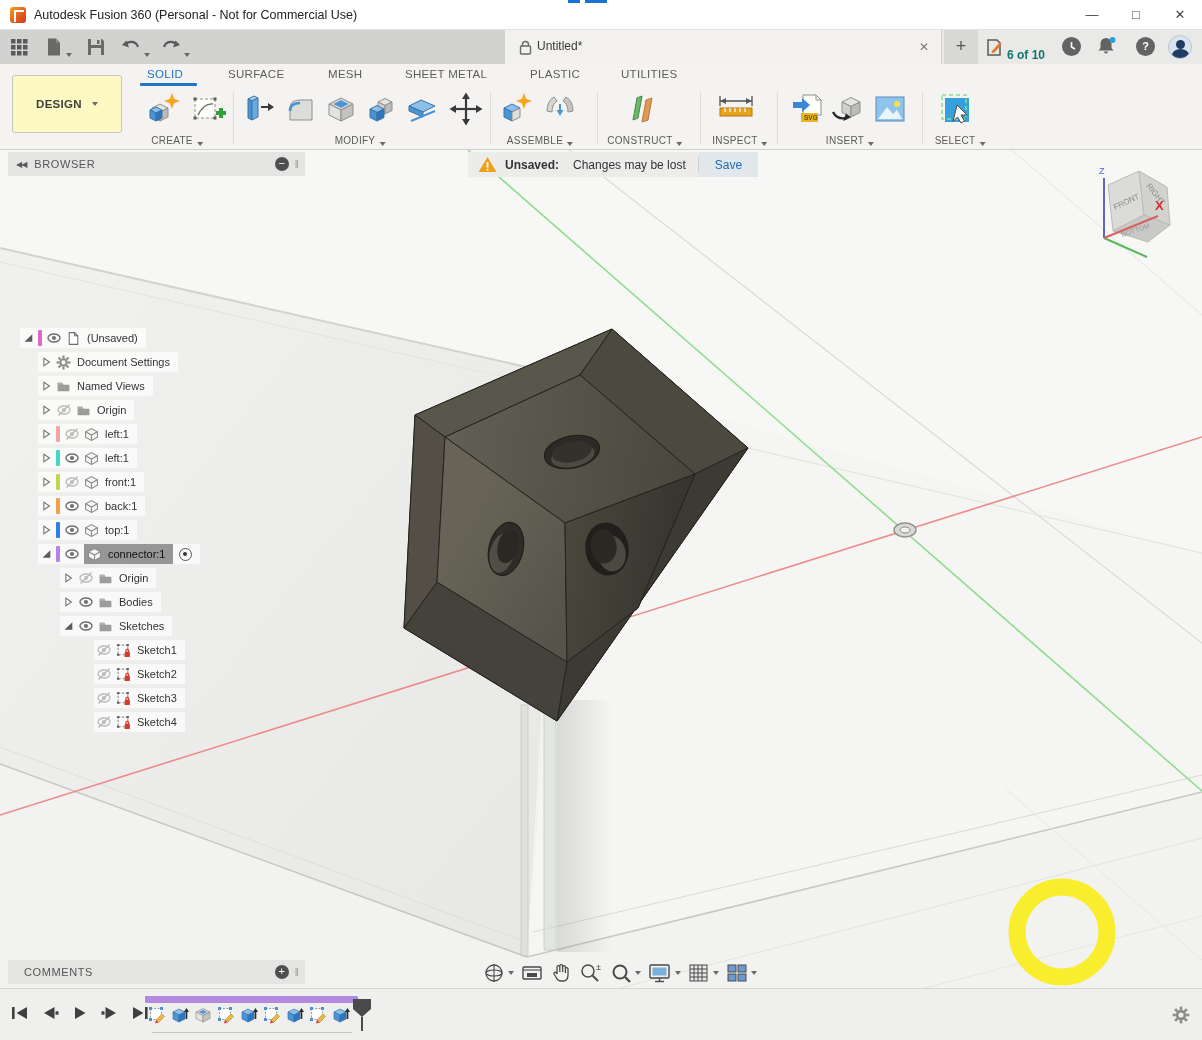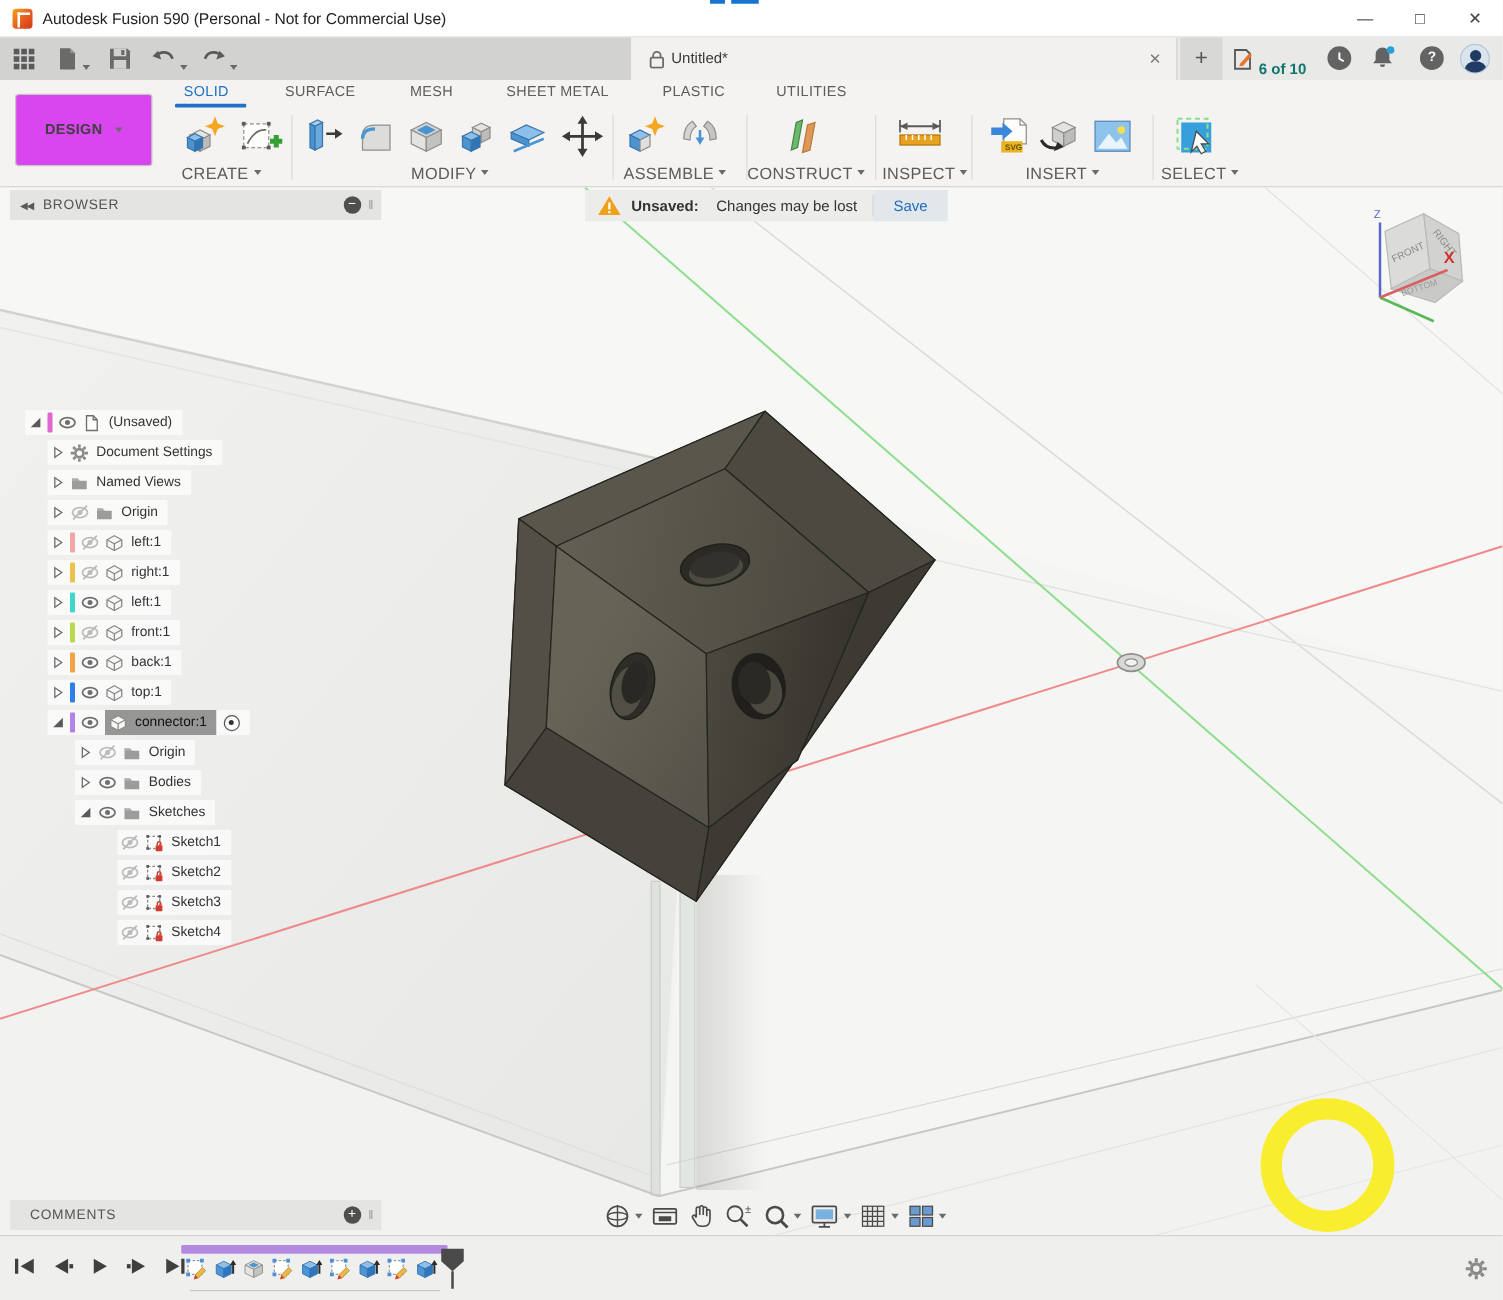--- a/index.html
+++ b/index.html
@@ -43,25 +43,25 @@
 
   
   .ribbontabs { position:absolute; left:0; top:64px; width:1202px; height:24px; background:#f4f3f1; }
   .rtab { position:absolute; top:4px; font-size:11.5px; color:#5d5d5b; letter-spacing:.3px; }
   .rtab.active { color:#1a75bc; }
   .tab-underline { position:absolute; top:19px; height:3px; border-radius:1px; }
 
   
   .ribbon { position:absolute; left:0; top:88px; width:1202px; height:62px; background:#f4f3f1;
     border-bottom:1px solid #cfcfcd; }
-  .design-box { position:absolute; left:12px; top:-13px; width:110px; height:58px; background:#d946ef;
+  .design-box { position:absolute; left:12px; top:-13px; width:110px; height:58px; background:#fef9c3;
     border:1px solid #c6c6c4; border-radius:3px; display:flex; align-items:center; justify-content:center;
     gap:10px; font-size:11.5px; font-weight:bold; color:#3f3f3f; letter-spacing:.3px; }
-  .rgroup-label { position:absolute; top:42px; height:16px; display:flex; align-items:center; gap:4px;
-    font-size:13px; color:#5a5a58; letter-spacing:.3px; transform:translateX(-50%); }
+  .rgroup-label { position:absolute; top:42px; height:16px; display:flex; align-items:flex-end; gap:4px;
+    font-size:10px; color:#5a5a58; letter-spacing:.3px; transform:translateX(-50%); }
   .rdiv { position:absolute; top:4px; width:1px; height:52px; background:#dcdcda; }
   .ric { position:absolute; top:4px; width:36px; height:34px; }
   .ric svg { display:block; }
 
   
   .viewport { position:absolute; left:0; top:150px; width:1202px; height:838px; background:#f2f2f0; }
   .scene { position:absolute; left:0; top:0; }
 
   
   .alert { position:absolute; left:468px; top:2px; height:25px; display:flex; align-items:center;
@@ -185,21 +185,21 @@
         <path d="M2 6 L9 2.5 L16 6 L9 9.5 Z" fill="#d8d8d6" stroke="#8f8f8d" stroke-width="0.7"></path>
         <path d="M5 6 L9 4 L13 6 L9 8 Z" fill="#4a94d8"></path>
         <path d="M2 6 L9 9.5 L9 16 L2 12.5 Z" fill="#e4e4e2" stroke="#8f8f8d" stroke-width="0.7"></path>
         <path d="M9 9.5 L16 6 L16 12.5 L9 16 Z" fill="#c4c4c2" stroke="#8f8f8d" stroke-width="0.7"></path>
       </symbol>
   </defs>
 </svg>
 
 <div class="titlebar">
   <div class="fusion-logo"></div>
-  <div class="title-text">Autodesk Fusion 590 (Personal - Not for Commercial Use)</div>
+  <div class="title-text">Autodesk Fusion 360 (Personal - Not for Commercial Use)</div>
   <div class="win-btn" style="right:88px">—</div>
   <div class="win-btn" style="right:44px">□</div>
   <div class="win-btn" style="right:0">✕</div>
   <div class="topstrip" style="left:568px;width:12px"></div>
   <div class="topstrip" style="left:585px;width:22px"></div>
 </div>
 
 <div class="qat">
   <div class="qat-left"></div>
 
@@ -670,35 +670,20 @@
             <use href="#tri-c"></use>
           </svg>
       <span class="cbar" style="background-color: rgb(242, 166, 166);"></span>
       <svg class="eyeb">
             <use href="#i-eye-off"></use>
           </svg>
       <svg class="ticon">
             <use href="#i-cube"></use>
           </svg>
       <span class="tlabel">left:1</span>
-        </span>
-    </div>
-    <div class="trow lvl1">
-        <span class="pill">
-      <svg class="tri">
-            <use href="#tri-c"></use>
-          </svg>
-      <span class="cbar" style="background-color: rgb(236, 194, 79);"></span>
-      <svg class="eyeb">
-            <use href="#i-eye-off"></use>
-          </svg>
-      <svg class="ticon">
-            <use href="#i-cube"></use>
-          </svg>
-      <span class="tlabel">right:1</span>
         </span>
     </div>
     <div class="trow lvl1">
         <span class="pill">
       <svg class="tri">
             <use href="#tri-c"></use>
           </svg>
       <span class="cbar" style="background-color: rgb(64, 214, 200);"></span>
       <svg class="eyeb">
             <use href="#i-eye"></use>

